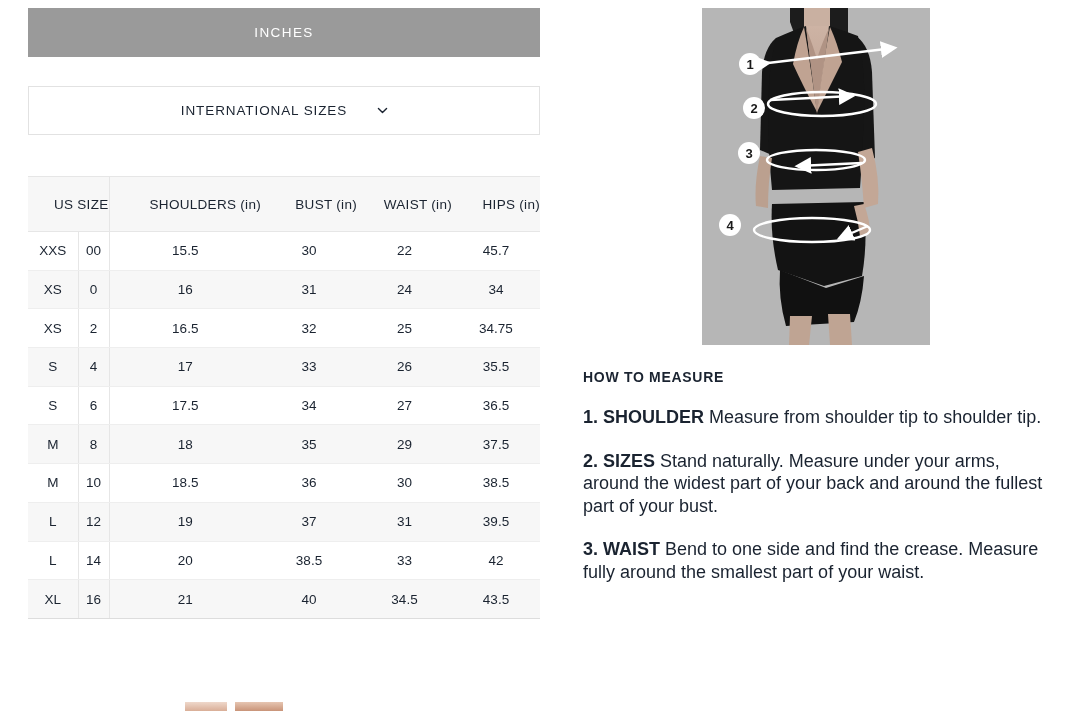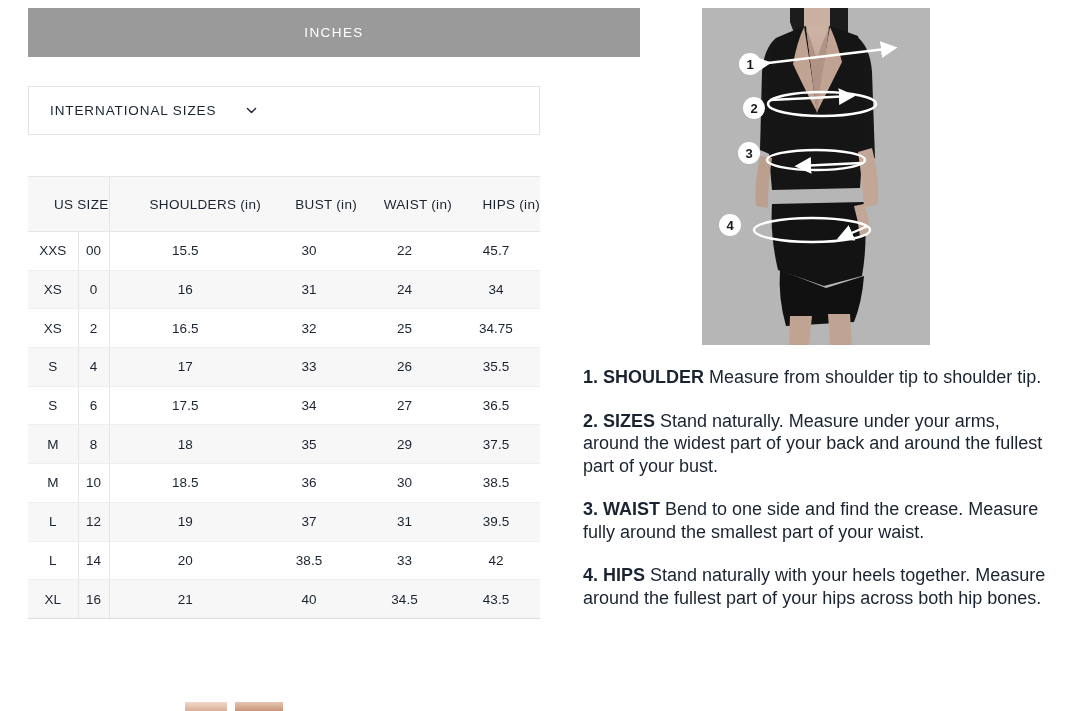--- a/index.html
+++ b/index.html
@@ -8,35 +8,35 @@
     background: #ffffff;
     font-family: "Liberation Sans", sans-serif;
     color: #1a2330;
     overflow: hidden;
   }
   .page { position: relative; width: 1080px; height: 711px; }
 
   
   .left-col { position: absolute; left: 28px; top: 8px; width: 512px; }
 
-  .unit-tabs { display: flex; width: 612px; height: 49px; }
+  .unit-tabs { display: flex; width: 512px; height: 49px; }
   .unit-tab {
     flex: 1 1 0;
     display: flex; align-items: center; justify-content: center;
     font-size: 13.5px; letter-spacing: 1.4px;
     cursor: pointer; user-select: none;
   }
   .unit-tab.active { background: #9a9a9a; color: #ffffff; border: 1px solid #9a9a9a; }
   .unit-tab.inactive { background: #ffffff; color: #1a2330; border: 1px solid #e2e2e2; border-left: none; }
 
   .intl-select {
     margin-top: 29px;
     width: 512px; height: 49px;
     border: 1px solid #e2e2e2; background: #ffffff;
-    display: flex; align-items: center; justify-content: flex-start;
+    display: flex; align-items: center; justify-content: center;
     padding: 0 19px 0 21px;
     cursor: pointer; user-select: none; gap: 29px;
   }
   .intl-select-label { font-size: 13.5px; letter-spacing: 0.9px; color: #1a2330; }
   .chev { width: 13px; height: 13px; display: block; }
 
   
   .size-table {
     margin-top: 41px;
     width: 512px;
@@ -298,21 +298,21 @@
             <circle cx="47" cy="145" r="11" fill="#ffffff"></circle>
           <text x="47" y="150" font-family="Liberation Sans, sans-serif" font-size="13" font-weight="700" fill="#1a1a1a" text-anchor="middle">3</text>
           </g>
         <g>
             <circle cx="28" cy="217" r="11" fill="#ffffff"></circle>
           <text x="28" y="222" font-family="Liberation Sans, sans-serif" font-size="13" font-weight="700" fill="#1a1a1a" text-anchor="middle">4</text>
           </g>
       </svg>
     </div>
 
+    <div class="howto-title">HOW TO MEASURE</div>
 
     <div id="steps-container">
         <div class="step"><b><span>1. </span><span>SHOULDER</span></b><span> Measure from shoulder tip to shoulder tip.</span></div>
         <div class="step"><b><span>2. </span><span>SIZES</span></b><span>  Stand naturally. Measure under your arms, around the widest part of your back and around the fullest part of your bust.</span></div>
         <div class="step"><b><span>3. </span><span>WAIST</span></b><span> Bend to one side and find the crease. Measure fully around the smallest part of your waist.</span></div>
-        <div class="step"><b><span>4. </span><span>HIPS</span></b><span> Stand naturally with your heels together. Measure around the fullest part of your hips across both hip bones.</span></div>
       </div>
   </div>
 </div>
 
 </body></html>

